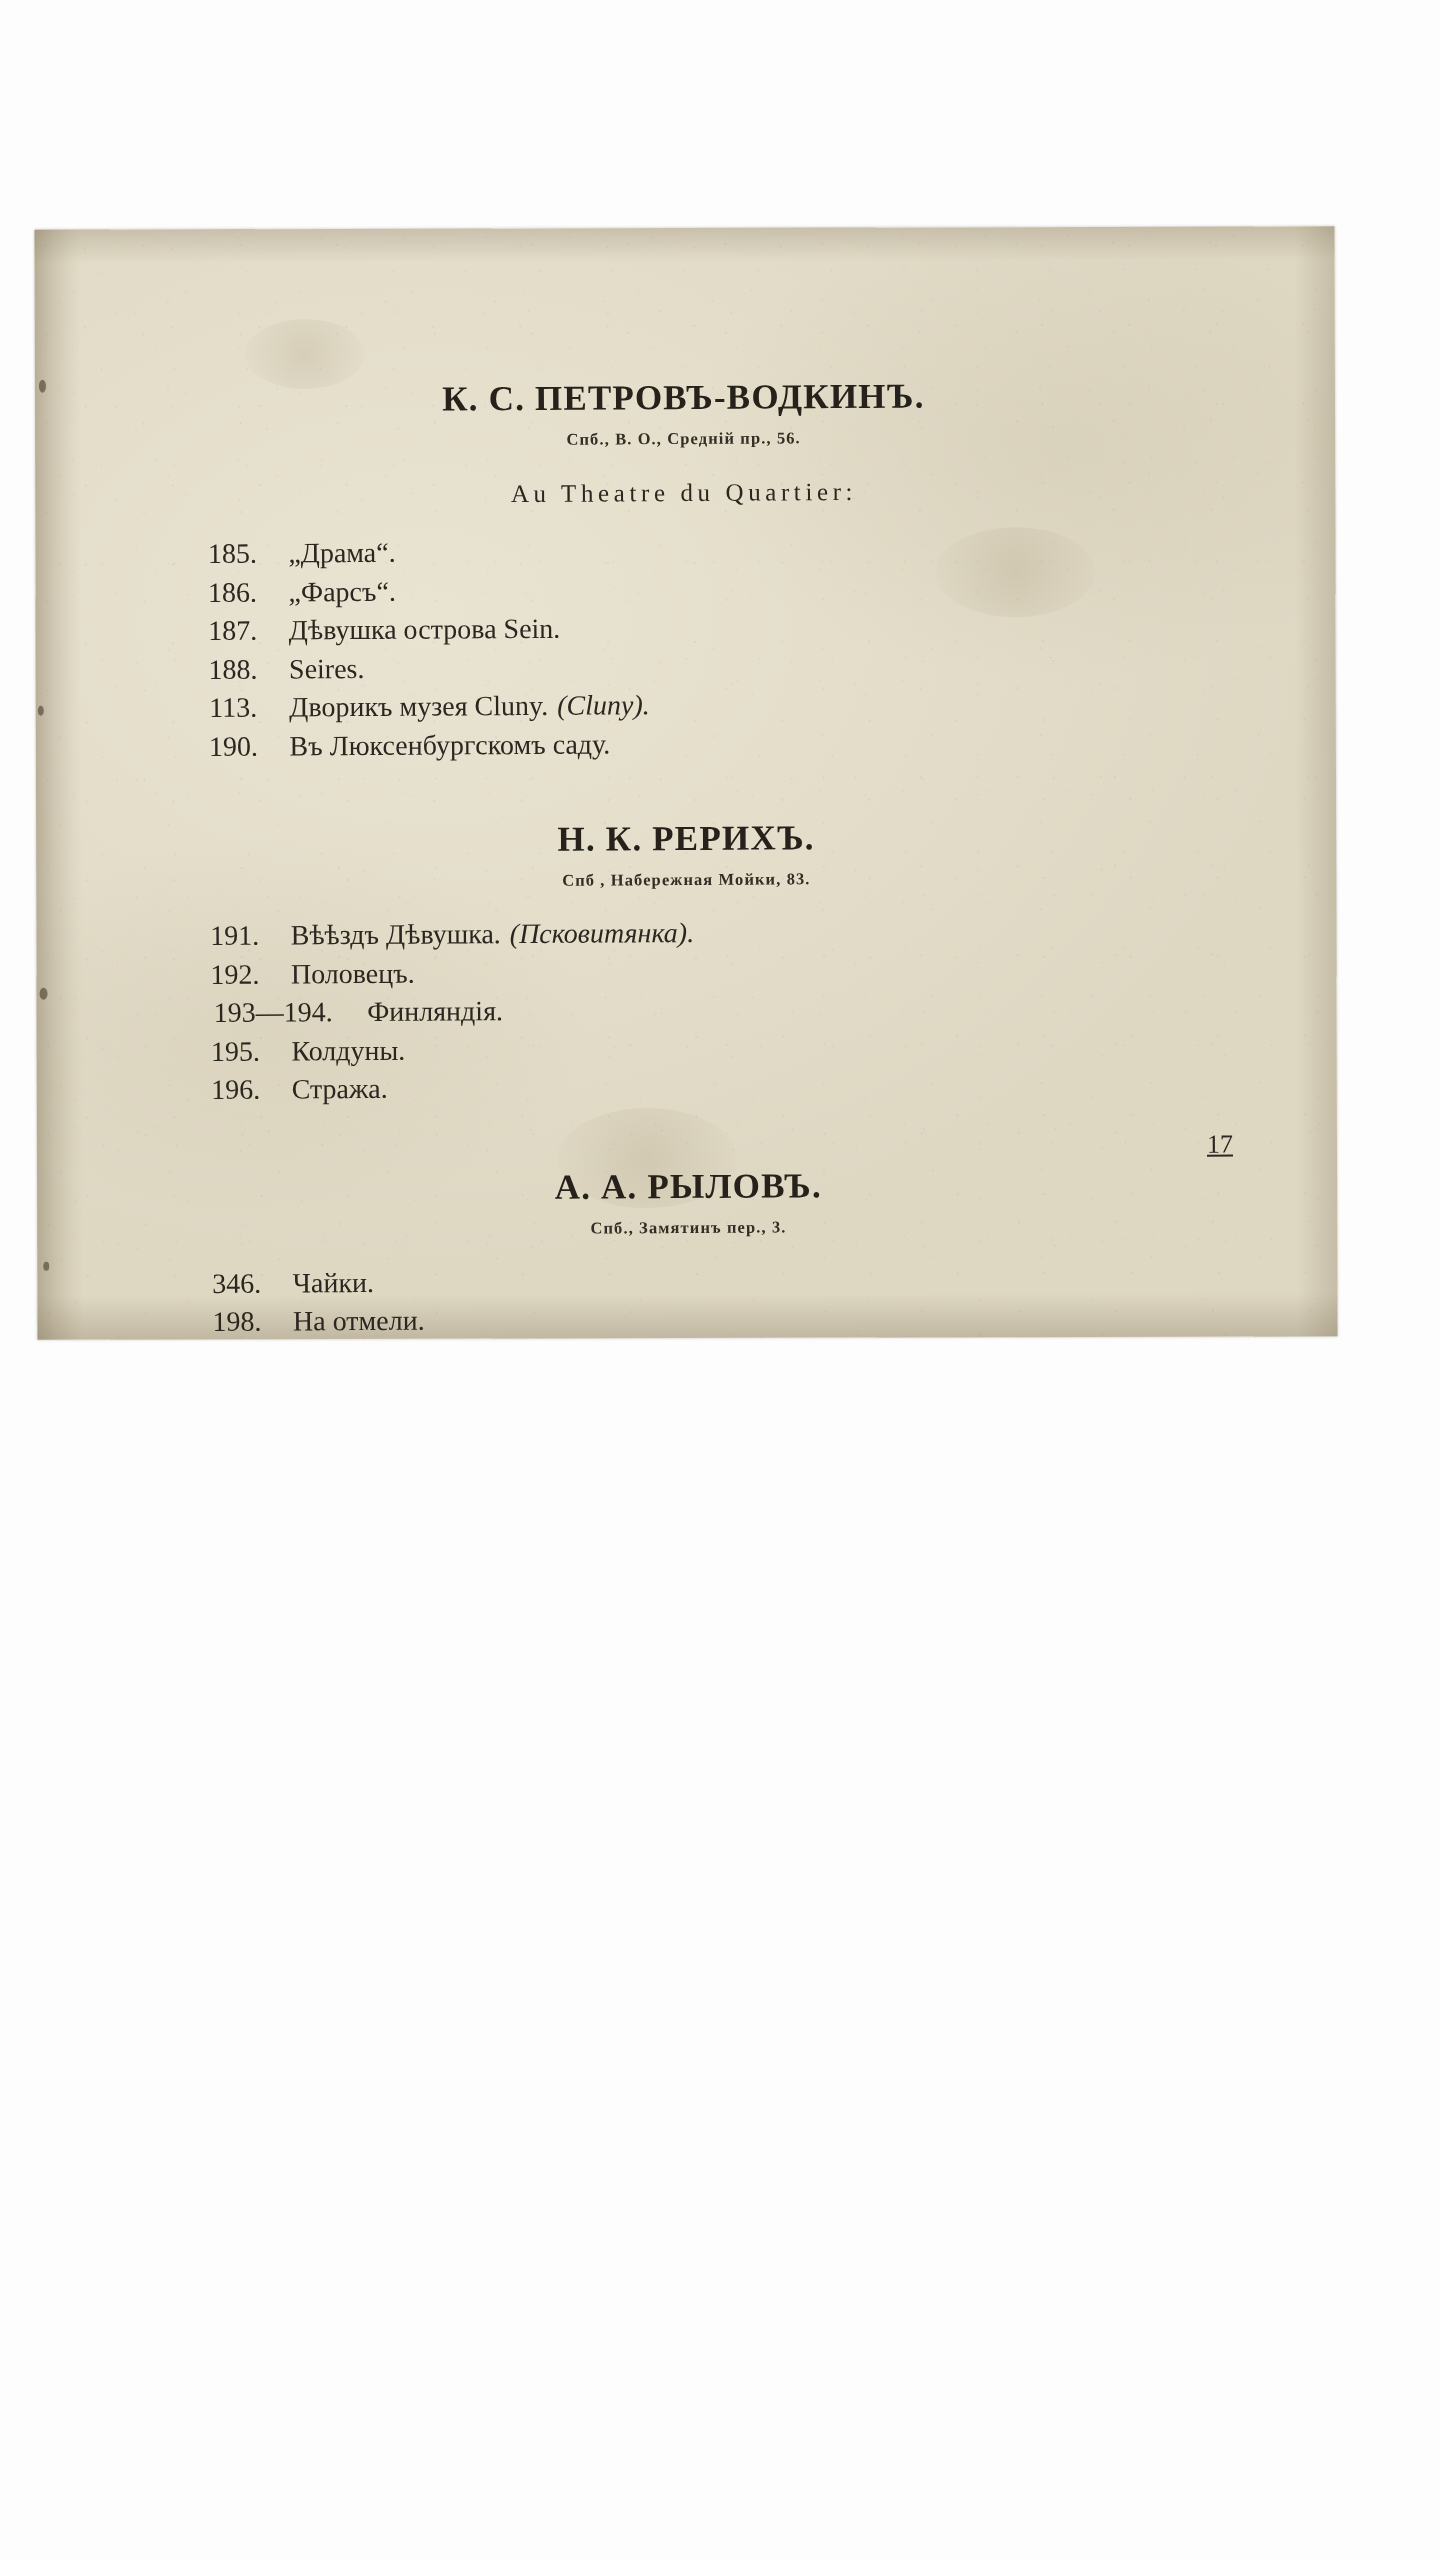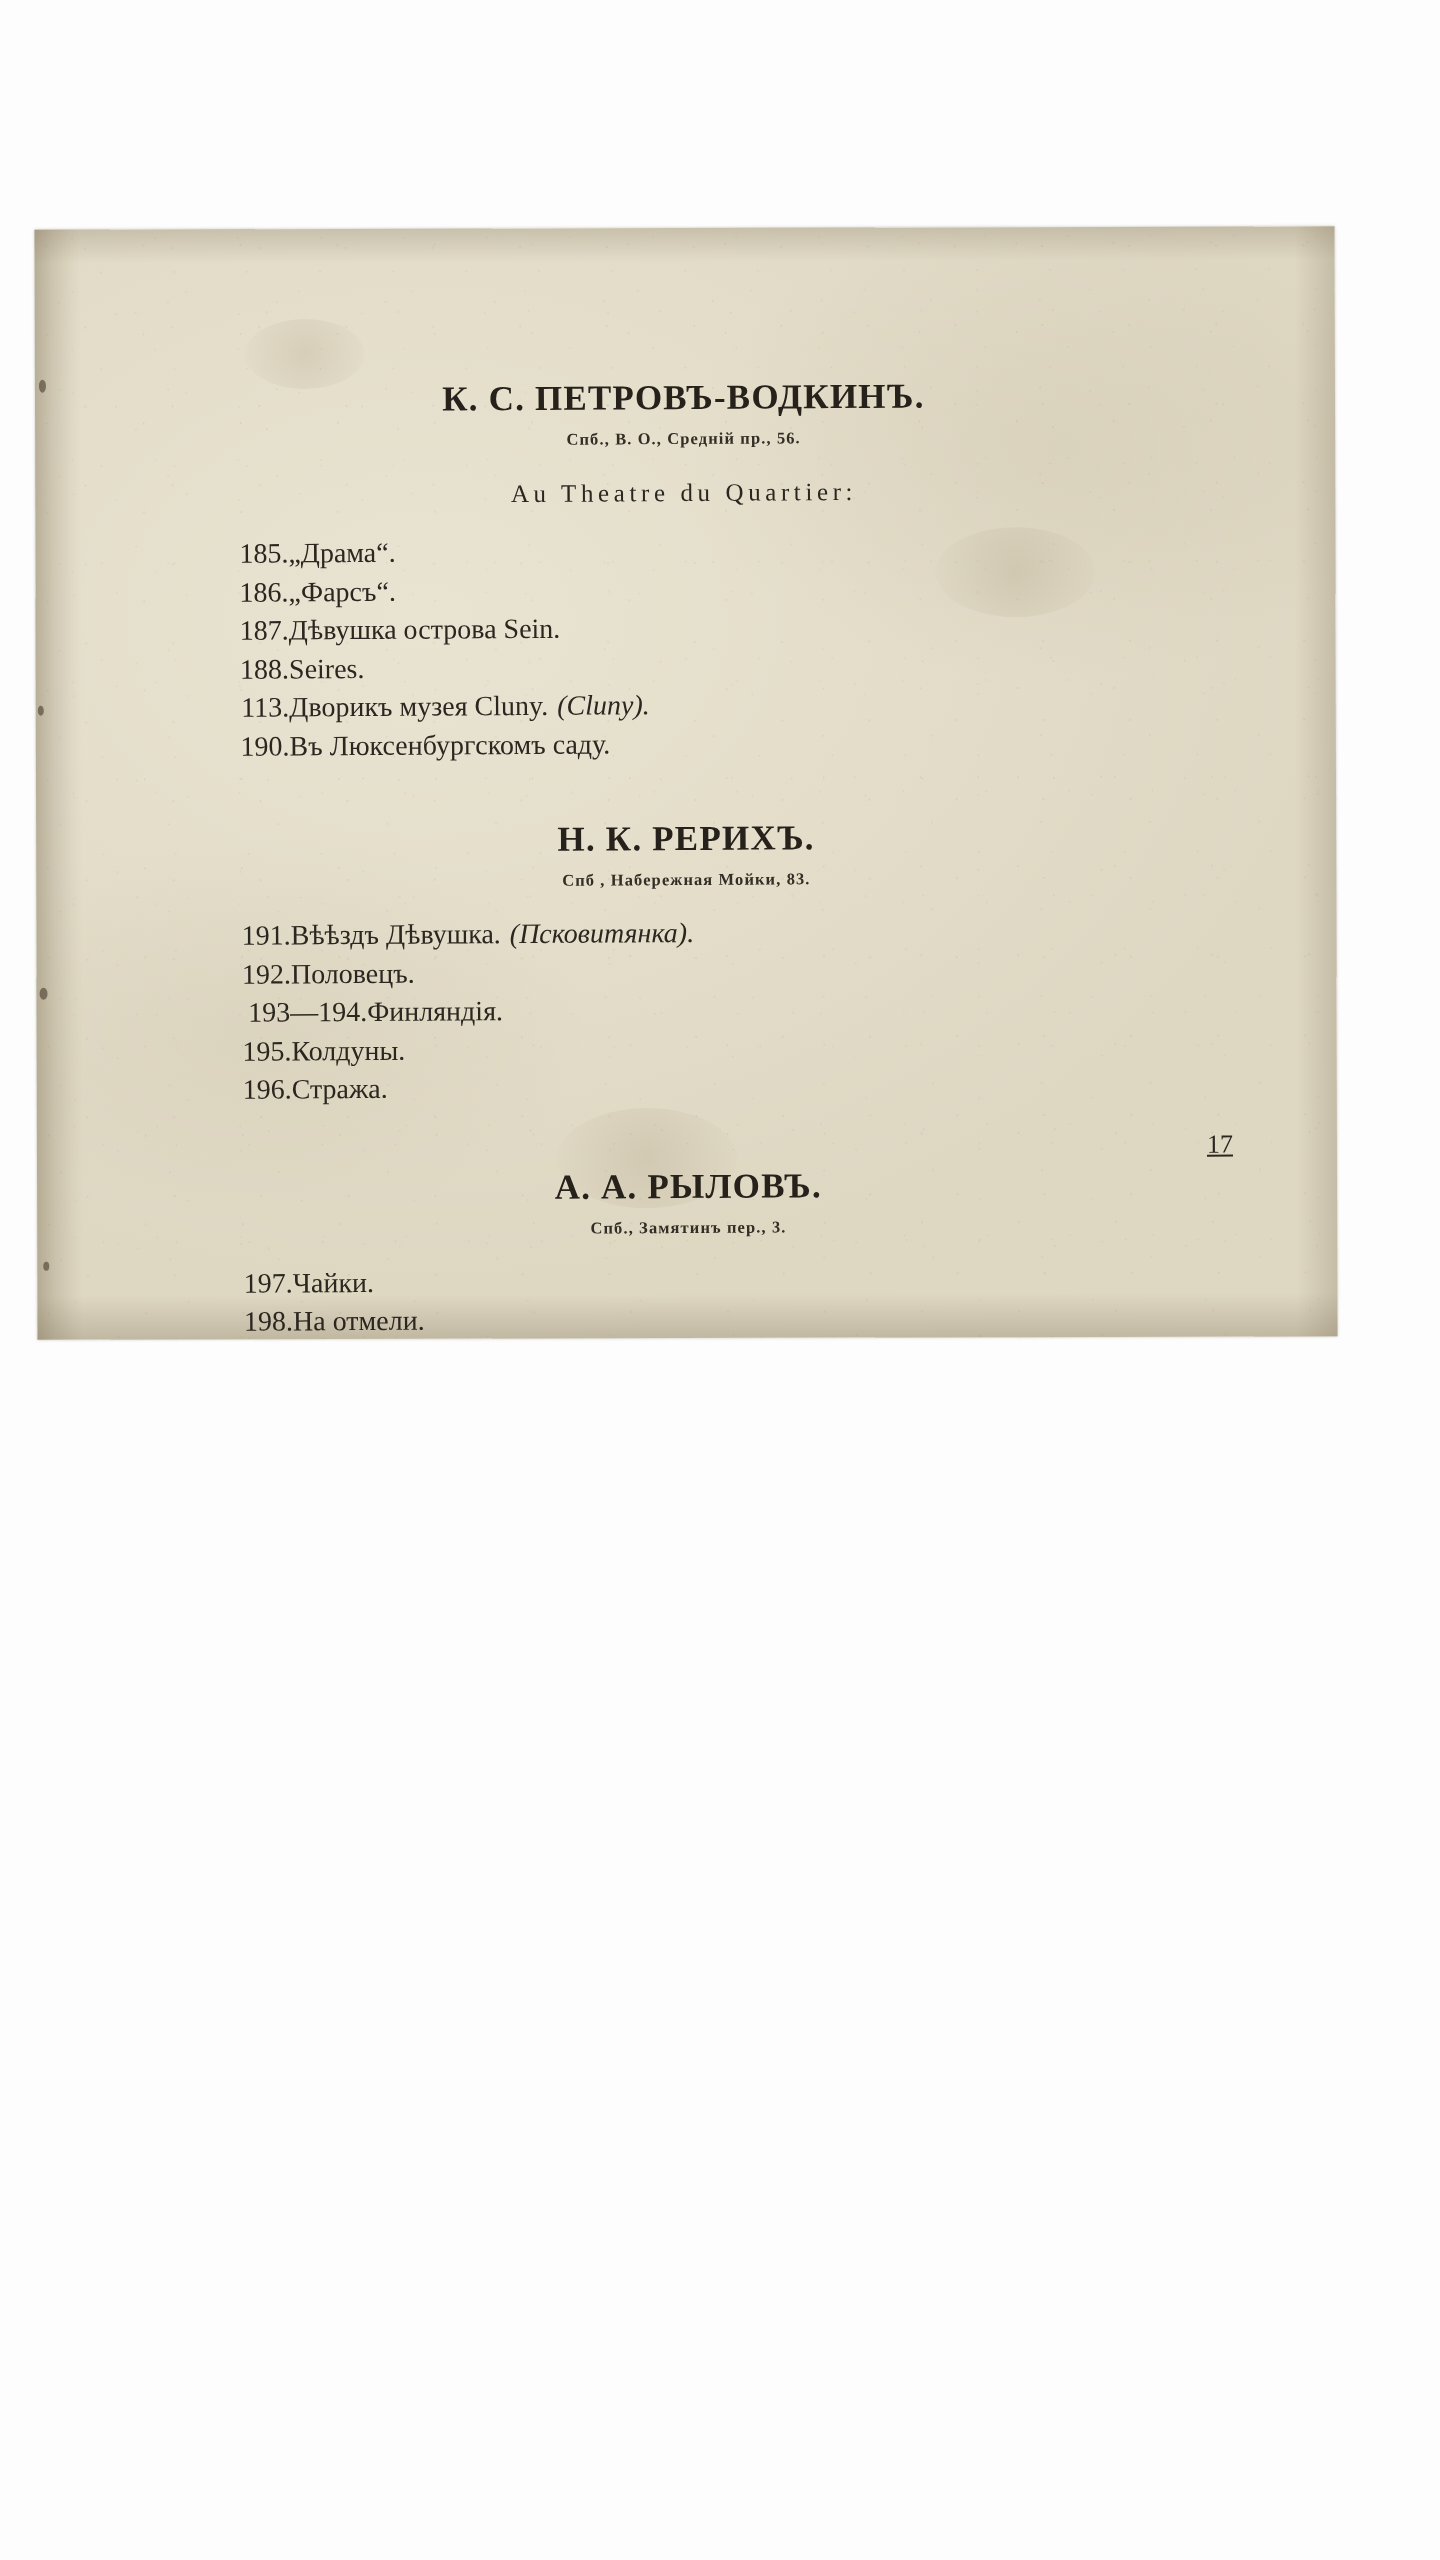--- a/index.html
+++ b/index.html
@@ -156,21 +156,21 @@
     font-size: 28px;
     line-height: 38.5px;
     color: #2b2720;
     white-space: nowrap;
     display: flex;
     align-items: baseline;
   }
   .work-no {
     display: inline-block;
     width: 112px;
-    text-align: right;
+    text-align: center;
     flex: 0 0 112px;
   }
   .work-no.wide {
     width: 188px;
     flex: 0 0 188px;
   }
   .work-title { flex: 0 1 auto; }
   .work-note {
     font-style: italic;
     margin-left: 9px;
@@ -288,21 +288,21 @@
             <span class="work-title">Стража.</span>
           </li>
         </ul>
       </div>
 
       <div class="group-block group-3-head">
         <div class="artist-heading">А. А. РЫЛОВЪ.</div>
         <div class="artist-address">Спб., Замятинъ пер., 3.</div>
         <ul class="works-list group-3-list">
           <li class="work-item">
-            <span class="work-no">197.</span>
+            <span class="work-no">346.</span>
             <span class="work-title">Чайки.</span>
           </li>
           <li class="work-item">
             <span class="work-no">198.</span>
             <span class="work-title">На отмели.</span>
           </li>
         </ul>
       </div>
 
     </div>

